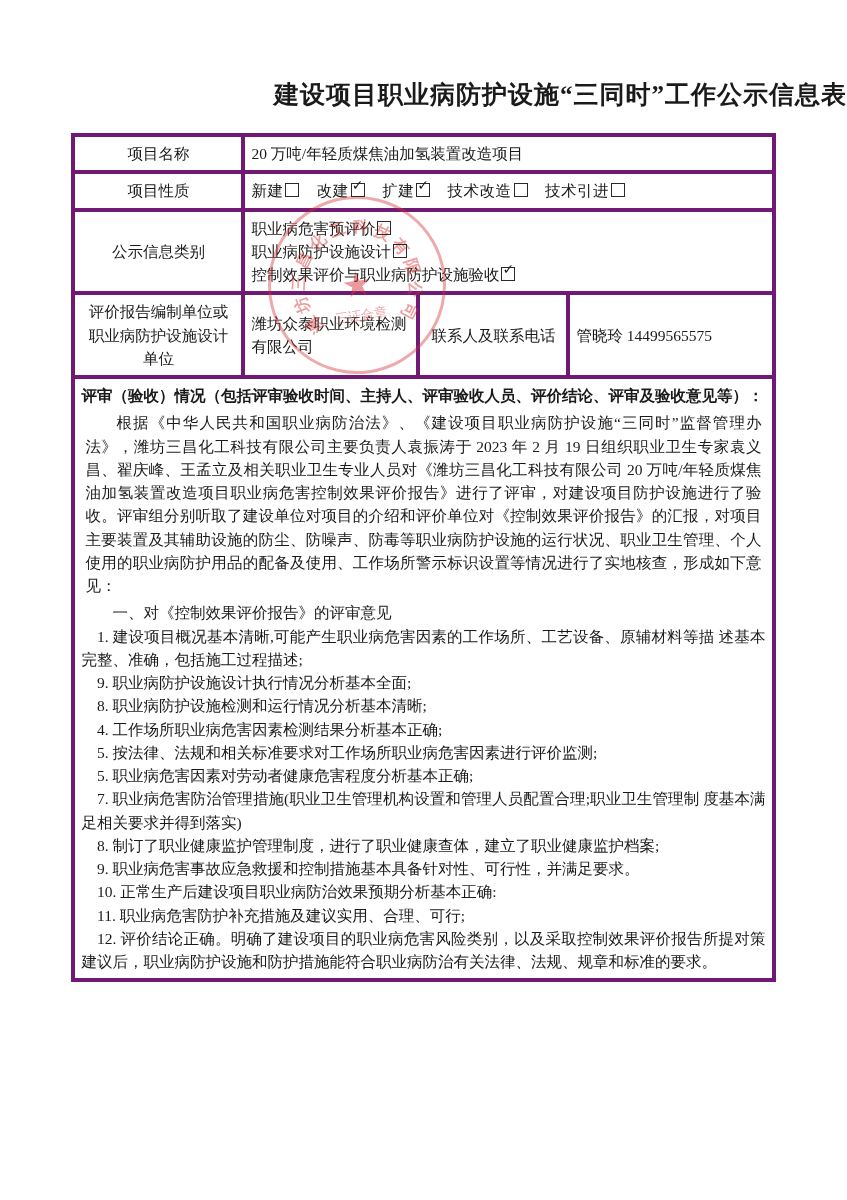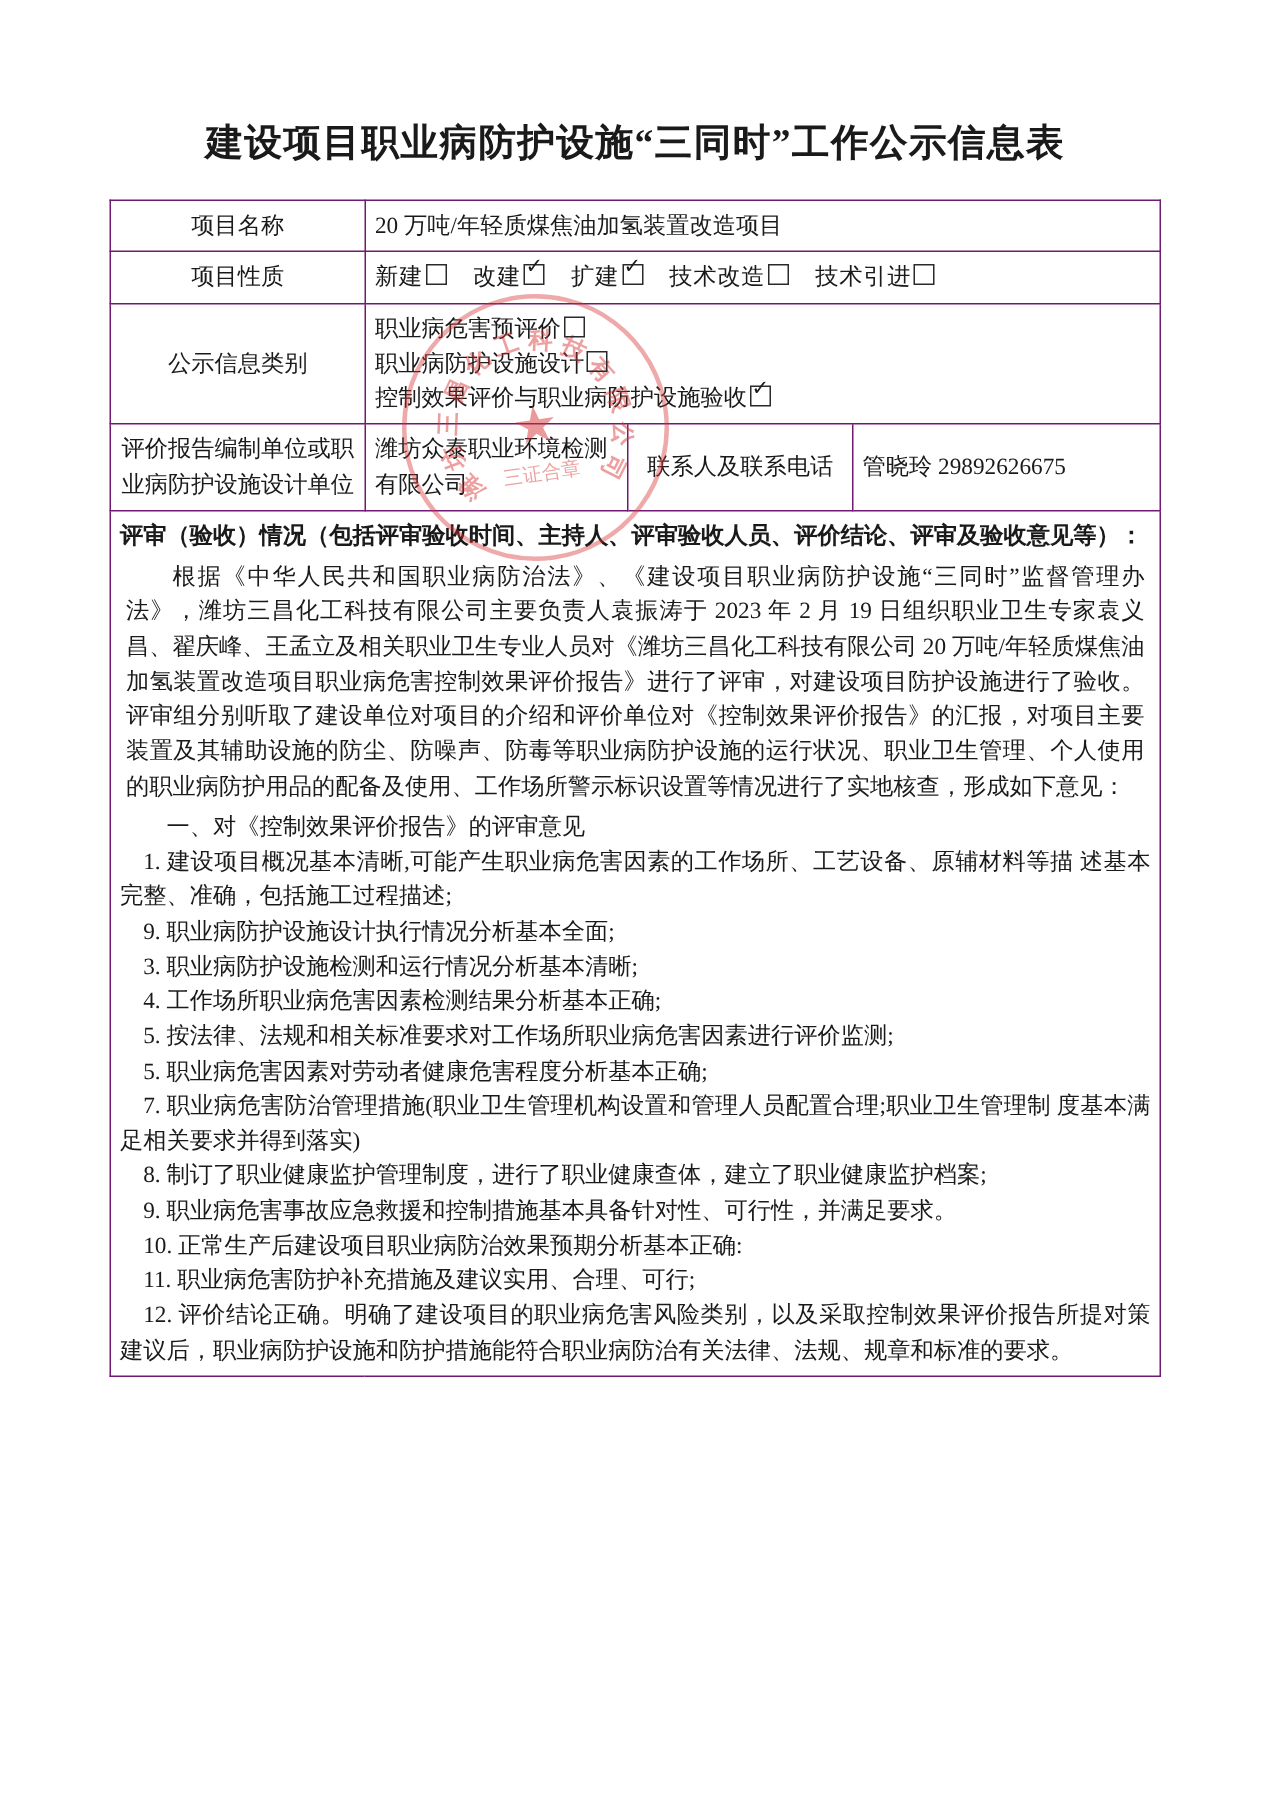--- a/index.html
+++ b/index.html
@@ -16,36 +16,36 @@
     overflow: hidden;
   }
   .page {
     position: relative;
     width: 847px;
     height: 1200px;
     box-sizing: border-box;
     padding: 0;
   }
   .doc-title {
-    text-align: center;
+    text-align: right;
     font-size: 25px;
     font-weight: bold;
     letter-spacing: 1px;
     margin-top: 78px;
     margin-bottom: 22px;
     font-family: "Liberation Serif", "DejaVu Serif", serif;
   }
   table.main {
     border-collapse: collapse;
     width: 700px;
     margin: 0 auto;
     table-layout: fixed;
   }
   table.main td {
-    border: 1px solid #701a75;
+    border: 4px solid #701a75;
     padding: 5px 6px;
     font-size: 15.5px;
     vertical-align: middle;
     line-height: 1.5;
   }
   .lbl {
     text-align: center;
     width: 165px;
   }
   .val {
@@ -222,31 +222,31 @@
         <div class="cat-line"><span>职业病危害预评价</span><span class="cb"></span></div>
         <div class="cat-line"><span>职业病防护设施设计</span><span class="cb"></span></div>
         <div class="cat-line"><span>控制效果评价与职业病防护设施验收</span><span class="cb checked"></span></div>
       </td>
     </tr>
 
     <tr>
       <td class="small-lbl">评价报告编制单位或职业病防护设施设计单位</td>
       <td class="val">潍坊众泰职业环境检测有限公司</td>
       <td class="small-lbl">联系人及联系电话</td>
-      <td class="val">管晓玲 29892626675</td>
+      <td class="val">管晓玲 14499565575</td>
     </tr>
 
     <tr>
       <td class="body-cell" colspan="4">
         <div class="body-head">评审（验收）情况（包括评审验收时间、主持人、评审验收人员、评价结论、评审及验收意见等）：</div>
         <p class="para">根据《中华人民共和国职业病防治法》、《建设项目职业病防护设施“三同时”监督管理办法》，潍坊三昌化工科技有限公司主要负责人袁振涛于 2023 年 2 月 19 日组织职业卫生专家袁义昌、翟庆峰、王孟立及相关职业卫生专业人员对《潍坊三昌化工科技有限公司 20 万吨/年轻质煤焦油加氢装置改造项目职业病危害控制效果评价报告》进行了评审，对建设项目防护设施进行了验收。评审组分别听取了建设单位对项目的介绍和评价单位对《控制效果评价报告》的汇报，对项目主要装置及其辅助设施的防尘、防噪声、防毒等职业病防护设施的运行状况、职业卫生管理、个人使用的职业病防护用品的配备及使用、工作场所警示标识设置等情况进行了实地核查，形成如下意见：</p>
         <p class="para-sub">一、对《控制效果评价报告》的评审意见</p>
         <p class="para-item">1. 建设项目概况基本清晰,可能产生职业病危害因素的工作场所、工艺设备、原辅材料等描 述基本完整、准确，包括施工过程描述;</p>
         <p class="para-item">9. 职业病防护设施设计执行情况分析基本全面;</p>
-        <p class="para-item">3. 职业病防护设施检测和运行情况分析基本清晰;</p>
+        <p class="para-item">8. 职业病防护设施检测和运行情况分析基本清晰;</p>
         <p class="para-item">4. 工作场所职业病危害因素检测结果分析基本正确;</p>
         <p class="para-item">5. 按法律、法规和相关标准要求对工作场所职业病危害因素进行评价监测;</p>
         <p class="para-item">5. 职业病危害因素对劳动者健康危害程度分析基本正确;</p>
         <p class="para-item">7. 职业病危害防治管理措施(职业卫生管理机构设置和管理人员配置合理;职业卫生管理制 度基本满足相关要求并得到落实)</p>
         <p class="para-item">8. 制订了职业健康监护管理制度，进行了职业健康查体，建立了职业健康监护档案;</p>
         <p class="para-item">9. 职业病危害事故应急救援和控制措施基本具备针对性、可行性，并满足要求。</p>
         <p class="para-item">10. 正常生产后建设项目职业病防治效果预期分析基本正确:</p>
         <p class="para-item">11. 职业病危害防护补充措施及建议实用、合理、可行;</p>
         <p class="para-item">12. 评价结论正确。明确了建设项目的职业病危害风险类别，以及采取控制效果评价报告所提对策建议后，职业病防护设施和防护措施能符合职业病防治有关法律、法规、规章和标准的要求。</p>
       </td>

